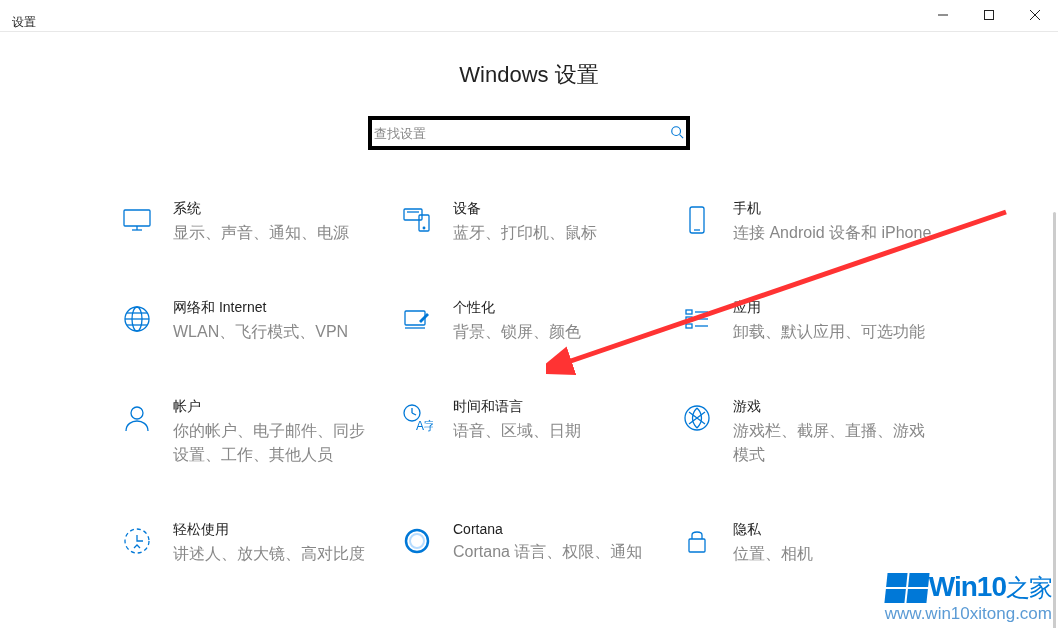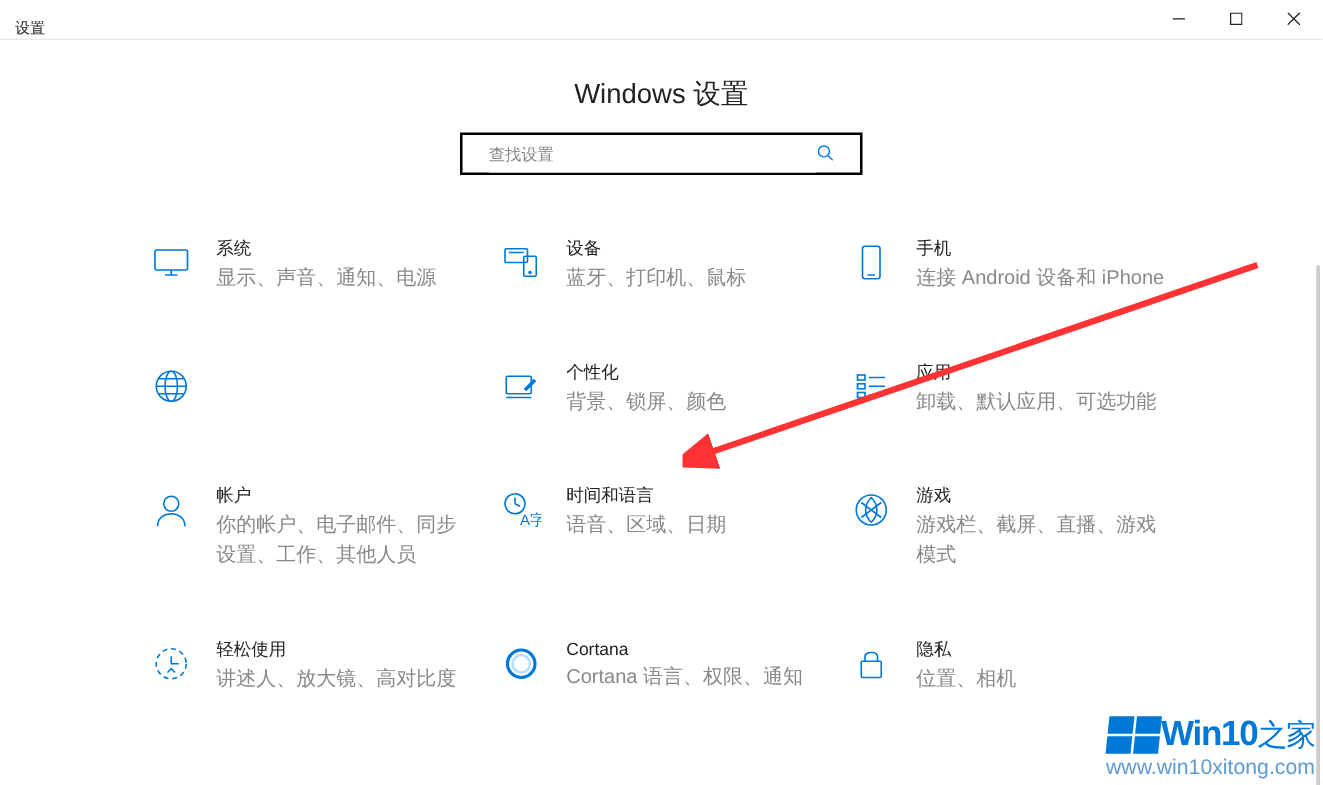--- a/index.html
+++ b/index.html
@@ -33,35 +33,35 @@
       overflow: hidden;
       padding-top: 28px;
       position: relative;
     }
 
     h1.page-title {
       text-align: center;
       font-weight: 400;
       font-size: 22px;
       color: #222;
-      margin-bottom: 16px;
+      margin-bottom: 26px;
     }
 
     .search-wrap {
       display: flex;
       justify-content: center;
       margin-bottom: 50px;
     }
     .search-box {
       width: 322px;
       height: 34px;
-      border: 2px solid #000000;
+      border: 4px solid #000000;
       display: flex;
       align-items: center;
-      padding: 0 21px;
+      padding: 0 2px;
     }
     .search-input {
       flex: 1;
       border: none;
       outline: none;
       font-size: 13px;
       height: 100%;
       color: #555;
     }
     .search-input::placeholder { color: #888; }
@@ -213,20 +213,24 @@
     <div class="tile">
       <div class="tile-icon">
         <svg viewBox="0 0 32 32">
             <circle cx="16" cy="16" r="12"></circle>
             <ellipse cx="16" cy="16" rx="5" ry="12"></ellipse>
             <line x1="4" y1="16" x2="28" y2="16"></line>
             <line x1="6" y1="10" x2="26" y2="10"></line>
             <line x1="6" y1="22" x2="26" y2="22"></line>
           </svg>
       </div>
+      <div class="tile-text">
+        <div class="tile-title">网络和 Internet</div>
+        <div class="tile-desc">WLAN、飞行模式、VPN</div>
+      </div>
     </div>
 
     <div class="tile">
       <div class="tile-icon">
         <svg viewBox="0 0 32 32">
             <rect x="4" y="8" width="20" height="14" rx="1"></rect>
             <path d="M18 18 L26 10 L28 12 L20 20 Z" fill="#0078d7" stroke="none"></path>
             <line x1="4" y1="25" x2="24" y2="25"></line>
           </svg>
       </div>

